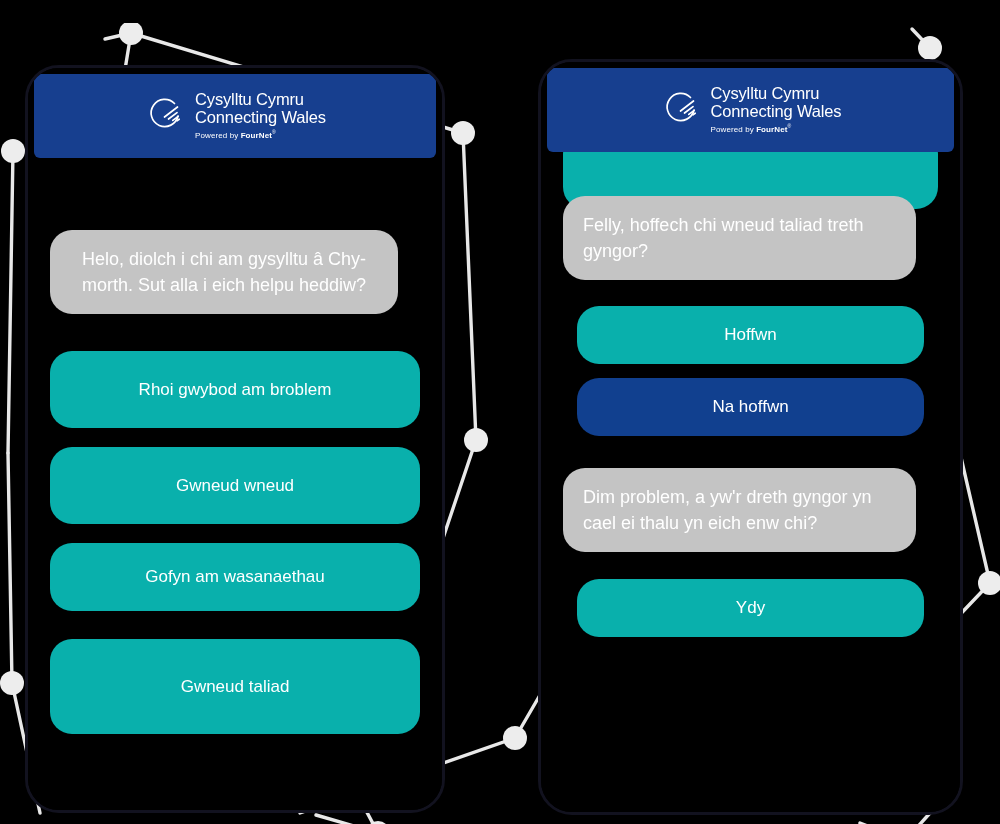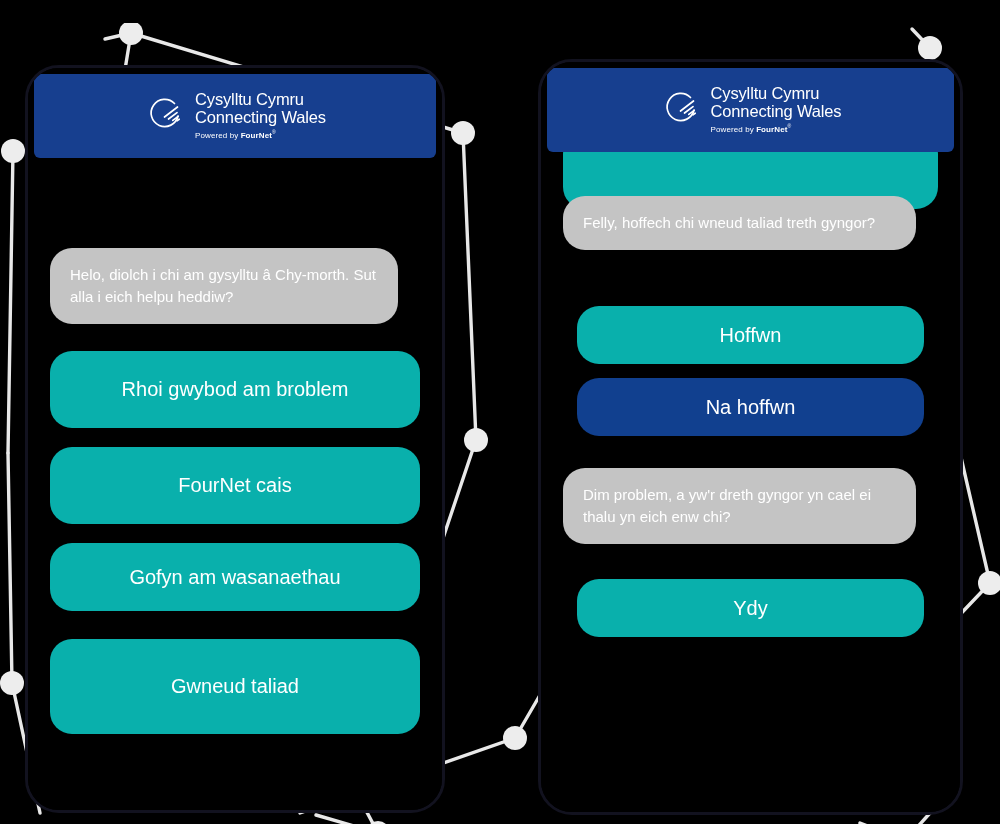--- a/index.html
+++ b/index.html
@@ -118,32 +118,32 @@
     padding: 0 22px;
     box-sizing: border-box;
   }
   .msg-row { position: absolute; left: 22px; right: 22px; }
 
   .bubble {
     background: #c4c4c4;
     color: #ffffff;
     border-radius: 22px;
     padding: 16px 20px;
-    font-size: 15px;
+    font-size: 18px;
     line-height: 1.45;
     box-sizing: border-box;
   }
   .bubble-bot { border-bottom-left-radius: 22px; }
 
   .opt {
     display: flex;
     align-items: center;
     justify-content: center;
     color: #ffffff;
-    font-size: 20px;
+    font-size: 17px;
     border-radius: 22px;
     box-sizing: border-box;
     text-align: center;
     user-select: none;
   }
   .opt-teal { background: #09b0ac; }
   .opt-blue { background: #11408f; }
 </style>
 </head>
 <body>
@@ -201,29 +201,29 @@
           </svg>
           <div class="brand-text">
             <span class="brand-line">Cysylltu Cymru</span>
             <span class="brand-line">Connecting Wales</span>
             <span class="brand-powered"><span>Powered by </span><b>FourNet</b><sup>®</sup></span>
           </div>
         </div>
       </div>
 
       <div class="chat-body">
-        <div class="msg-row" style="top:180px;right:44px;">
+        <div class="msg-row" style="top:162px;right:44px;text-align:center;">
           <div class="bubble bubble-bot">Helo, diolch i chi am gysylltu â Chy-morth. Sut alla i eich helpu heddiw?</div>
         </div>
 
         <div class="msg-row" style="top:283px;">
           <div class="opt opt-teal" style="height:77px;">Rhoi gwybod am broblem</div>
         </div>
         <div class="msg-row" style="top:379px;">
-          <div class="opt opt-teal" style="height:77px;">FourNet cais</div>
+          <div class="opt opt-teal" style="height:77px;">Gwneud wneud</div>
         </div>
         <div class="msg-row" style="top:475px;">
           <div class="opt opt-teal" style="height:68px;">Gofyn am wasanaethau</div>
         </div>
         <div class="msg-row" style="top:571px;">
           <div class="opt opt-teal" style="height:95px;">Gwneud taliad</div>
         </div>
       </div>
 
     </div>

